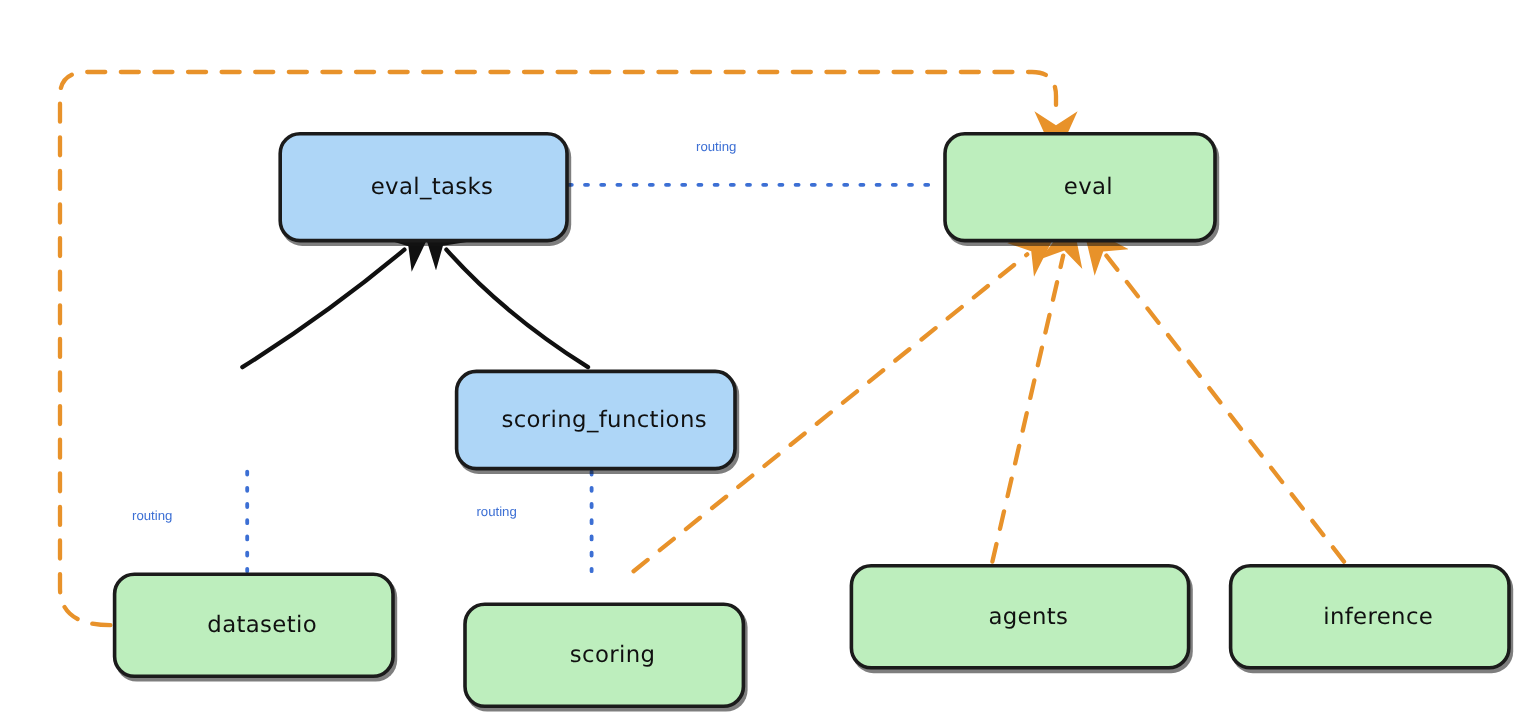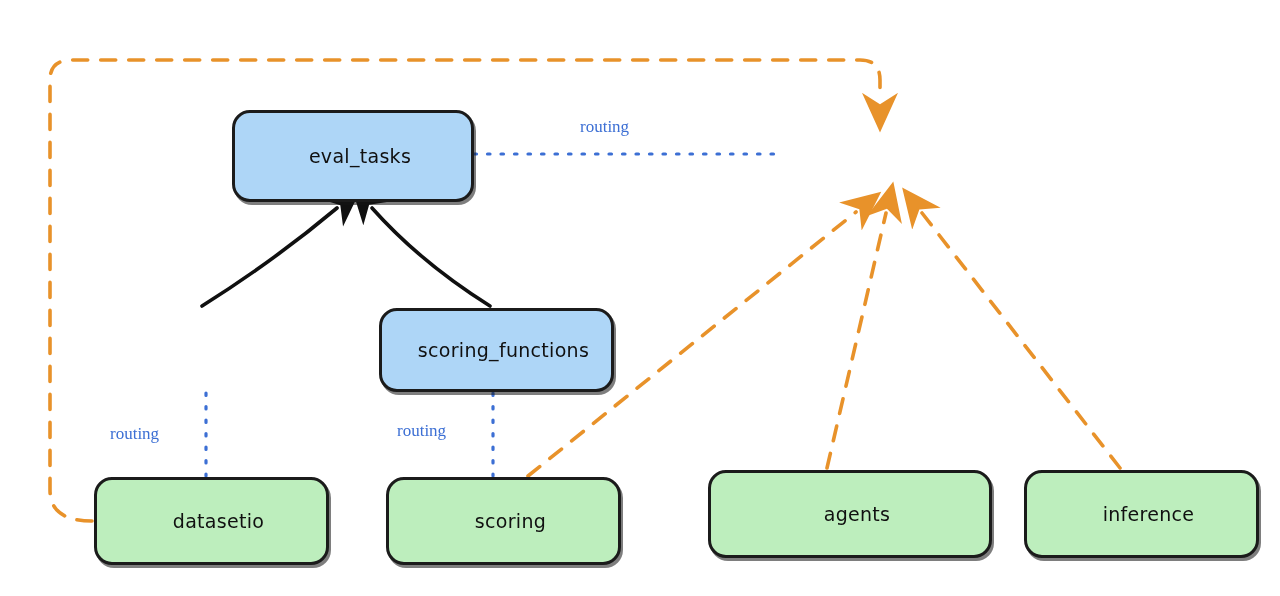--- a/index.html
+++ b/index.html
@@ -41,22 +41,22 @@
     padding-left: 14px;
   }
   .node.blue { background: #aed6f7; }
   .node.green { background: #bdeebd; }
   .node-label {
     pointer-events: none;
     white-space: nowrap;
   }
   .edge-label {
     position: absolute;
-    font-family: Liberation Serif, serif;
-    font-size: 17px;
+    font-family: Liberation Sans, sans-serif;
+    font-size: 11px;
     color: #3c6fd4;
     white-space: nowrap;
   }
 </style>
 </head>
 <body>
 
 <div id="canvas">
 
   <svg id="edges" viewBox="0 0 1280 596" xmlns="http://www.w3.org/2000/svg">
@@ -86,31 +86,34 @@
 
     <path d="M827,468 L886,213" fill="none" stroke="#e8922a" stroke-width="3.6" stroke-linecap="round" stroke-dasharray="15 13" marker-end="url(#arrow-orange)"></path>
 
     <path d="M1120,468 L922,213" fill="none" stroke="#e8922a" stroke-width="3.6" stroke-linecap="round" stroke-dasharray="15 13" marker-end="url(#arrow-orange)"></path>
   </svg>
 
   <div class="node blue" style="left:232px; top:110px; width:242px; height:92px;">
     <span class="node-label">eval_tasks</span>
   </div>
 
+  <div class="node green" style="left:786px; top:110px; width:228px; height:92px;">
+    <span class="node-label">eval</span>
+  </div>
 
 
   <div class="node green" style="left:94px; top:477px; width:235px; height:88px;">
     <span class="node-label">datasetio</span>
   </div>
 
   <div class="node blue" style="left:379px; top:308px; width:235px; height:84px;">
     <span class="node-label">scoring_functions</span>
   </div>
 
-  <div class="node green" style="left:386px; top:477px; width:235px; height:88px;text-align:right;">
+  <div class="node green" style="left:386px; top:502px; width:235px; height:88px;text-align:right;">
     <span class="node-label">scoring</span>
   </div>
 
   <div class="node green" style="left:708px; top:470px; width:284px; height:88px;">
     <span class="node-label">agents</span>
   </div>
 
   <div class="node green" style="left:1024px; top:470px; width:235px; height:88px;">
     <span class="node-label">inference</span>
   </div>

